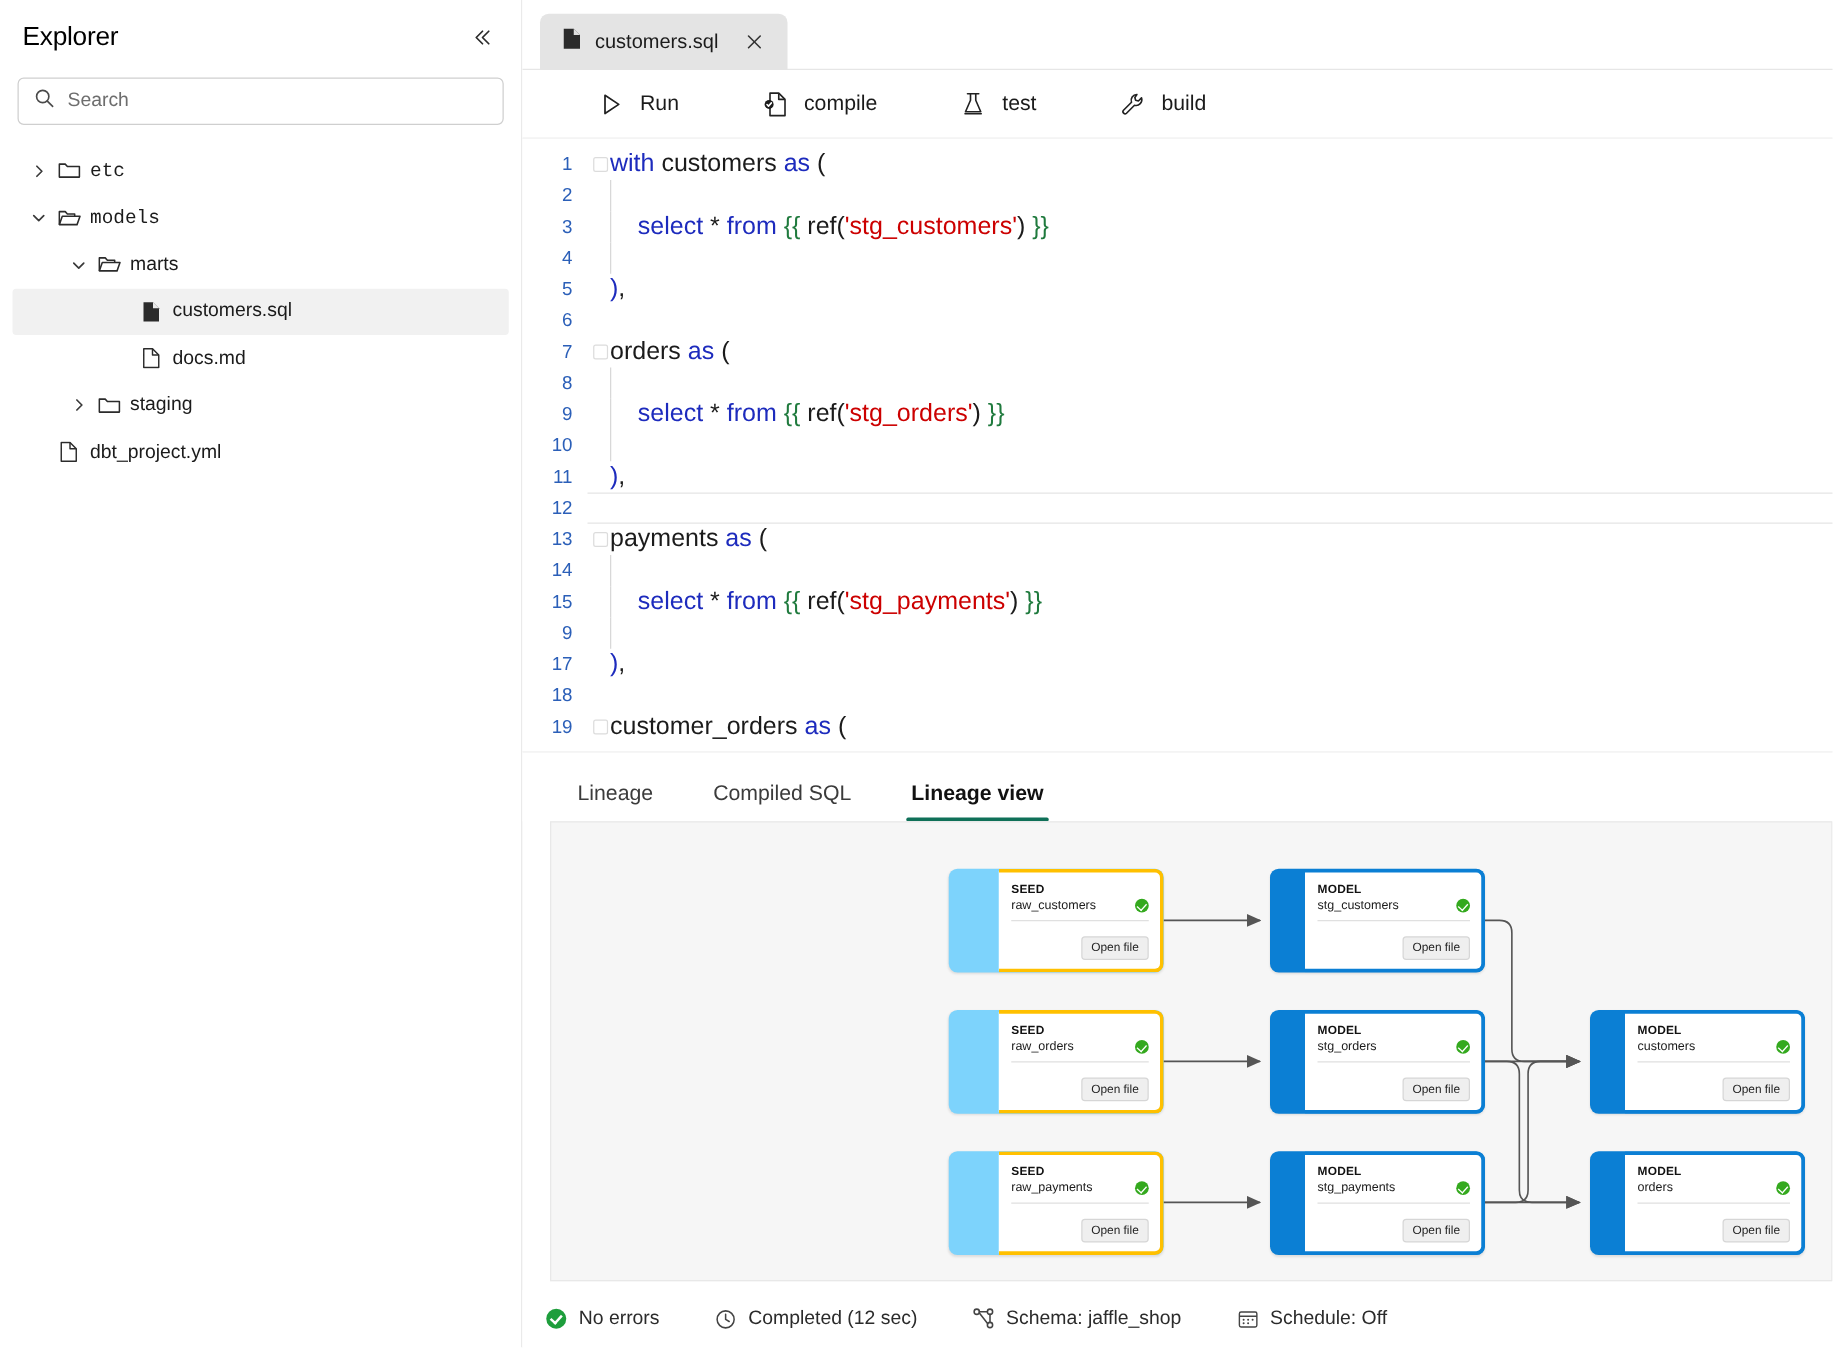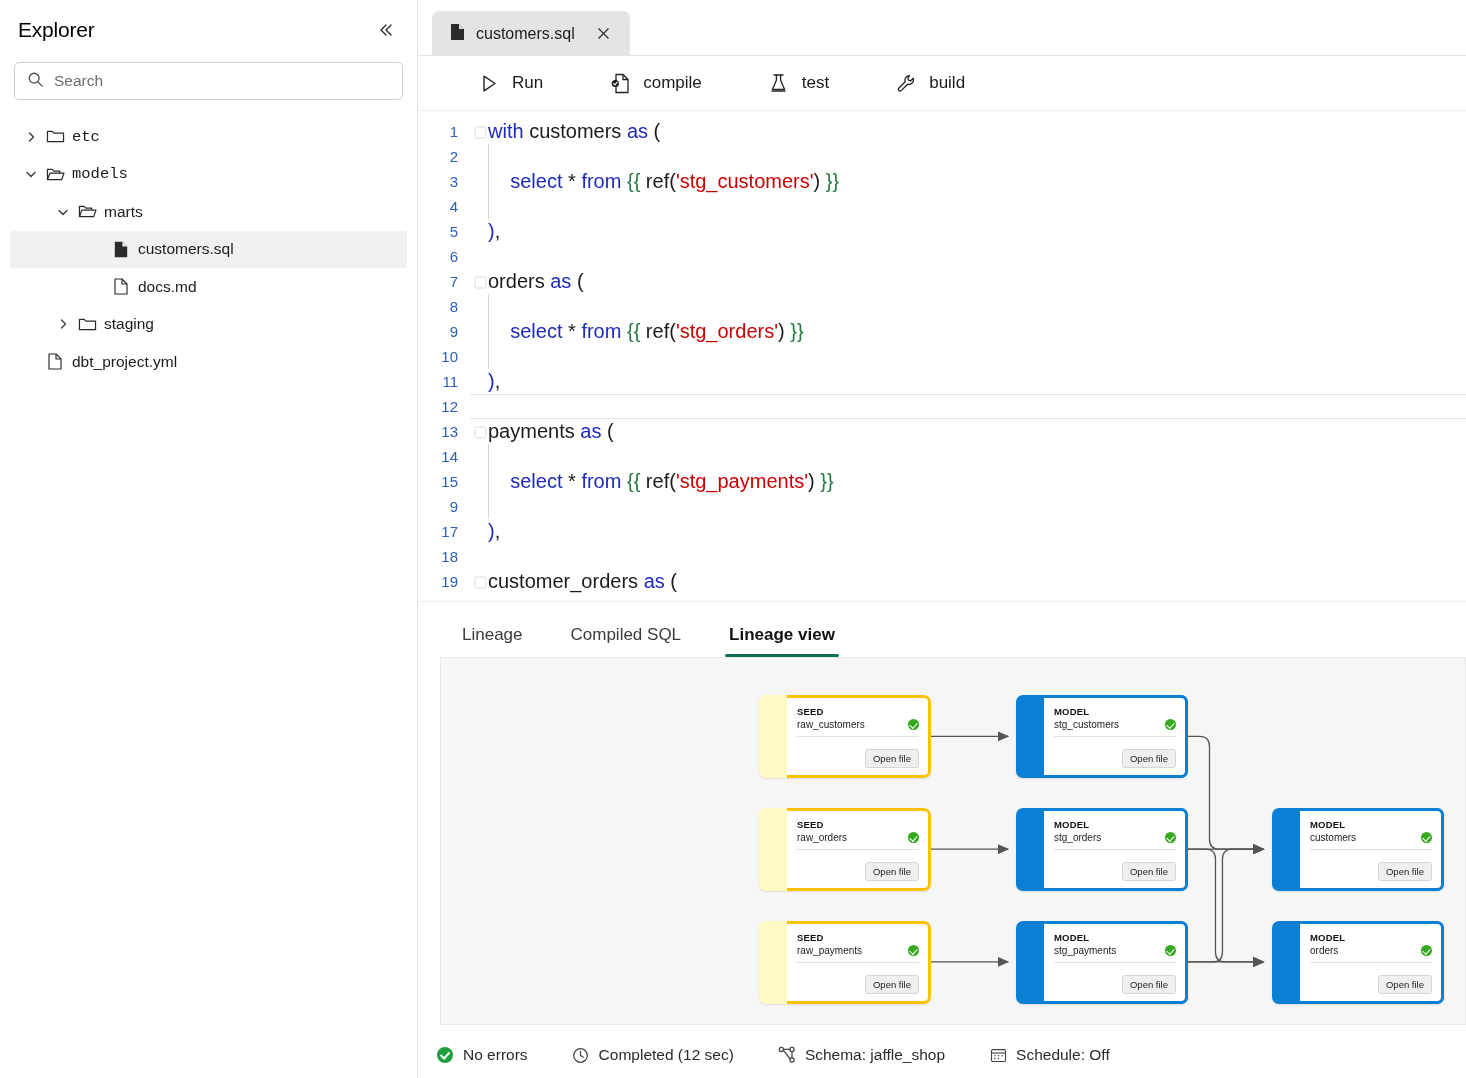--- a/index.html
+++ b/index.html
@@ -120,21 +120,21 @@
     border-radius: 7px; display: flex; overflow: hidden;
     box-shadow: 0 1px 2px rgba(0,0,0,0.10);
   }
   .node .bar { width: 28px; flex: 0 0 28px; }
   .node .body {
     flex: 1 1 auto; background: #ffffff; padding: 7px 9px 7px 10px;
     display: flex; flex-direction: column;
     border-top: 3px solid transparent; border-right: 3px solid transparent; border-bottom: 3px solid transparent;
     border-radius: 0 7px 7px 0;
   }
-  .node.seed { background: #fef9c3; }
+  .node.seed { background: #7dd3fc; padding-left: 12px; }
   .node.seed .body { border-color: #FFC000; }
   .node.model { background: #0B7FD4; }
   .node.model .body { border-color: #0B7FD4; }
   .node-type { font-size: 9.5px; font-weight: 700; color: #111; letter-spacing: 0.2px; line-height: 13px; }
   .node-name-row { display: flex; align-items: center; justify-content: space-between; margin-top: 1px; }
   .node-name { font-size: 10px; color: #1b1b1b; }
   .check { width: 11px; height: 11px; border-radius: 50%; background: #34A91E; position: relative; flex: 0 0 11px; }
   .check::after {
     content: ""; position: absolute; left: 3px; top: 1.5px; width: 3.5px; height: 6px;
     border: solid #fff; border-width: 0 1.4px 1.4px 0; transform: rotate(42deg);

